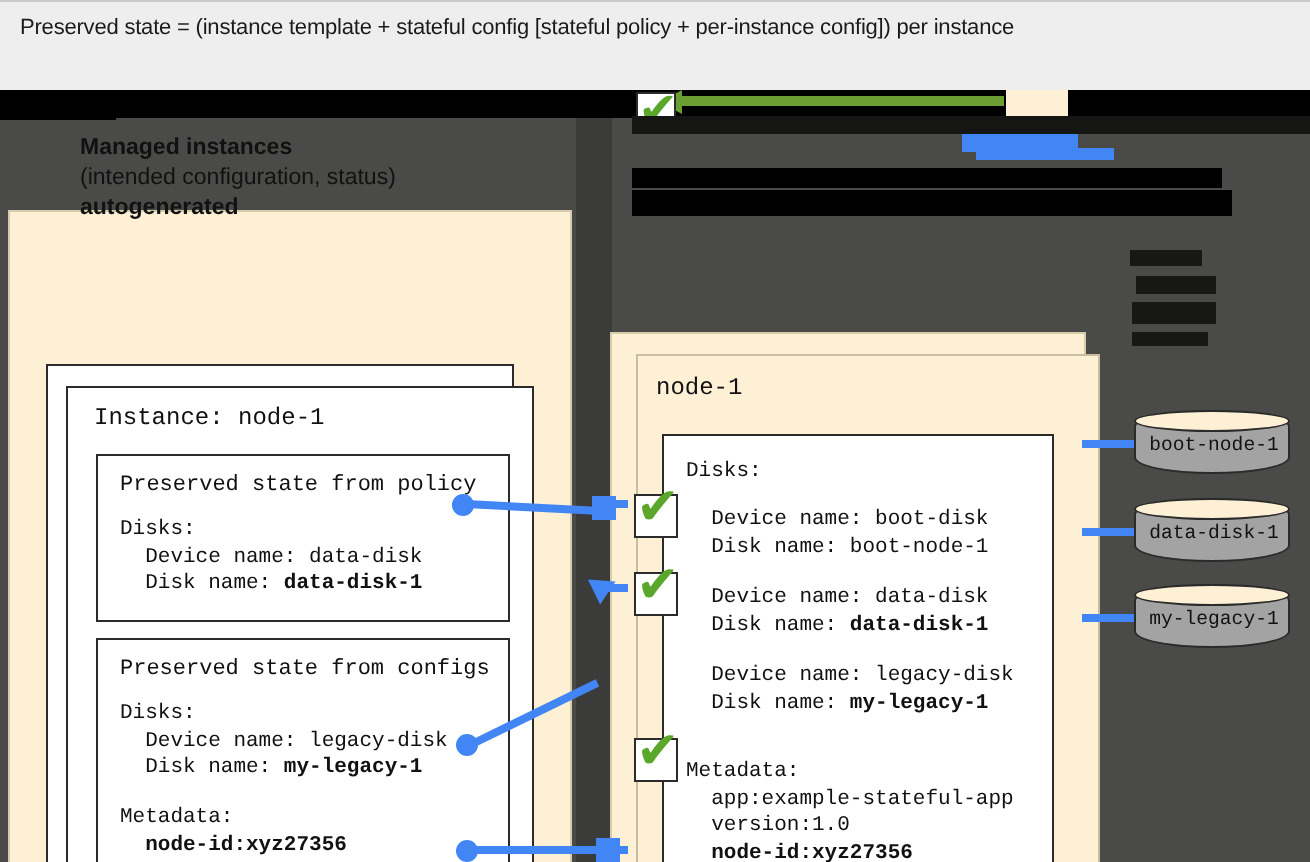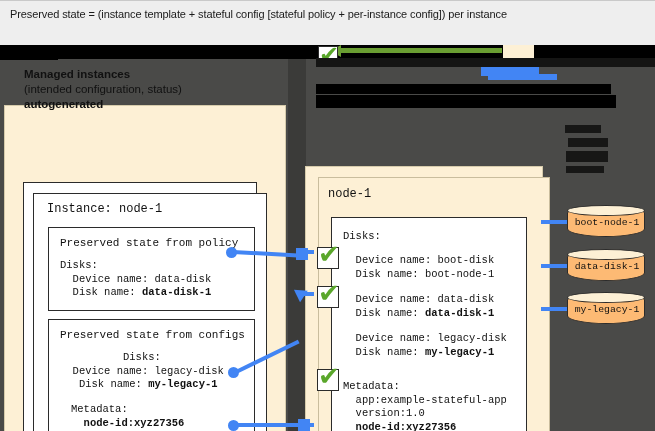--- a/index.html
+++ b/index.html
@@ -216,21 +216,21 @@
     position: absolute;
     width: 12px; height: 12px;
     background: #4285f4;
   }
 
   
   .disk {
     position: absolute;
     width: 78px;
     height: 32px;
-    background: #fdba74;
+    background: #a3a3a3;
     border: 1px solid #2b2b2b;
     border-radius: 50% / 26%;
     box-sizing: border-box;
   }
   .disk-cap {
     position: absolute;
     left: -1px; top: -1px;
     width: 78px;
     height: 11px;
     border: 1px solid #2b2b2b;
@@ -286,43 +286,43 @@
 
     <div class="redact" style="left:565px;top:80px;  width:36px;  height:8px;  background:#171716;"></div>
     <div class="redact" style="left:568px;top:93px;  width:40px;  height:9px;  background:#171716;"></div>
     <div class="redact" style="left:566px;top:106px; width:42px;  height:11px; background:#171716;"></div>
     <div class="redact" style="left:566px;top:121px; width:38px;  height:7px;  background:#171716;"></div>
 
     <div class="redact" style="left:288px; top:14px; width:18px; height:372px; background:#3b3b39;"></div>
 
     <div class="panel-left"></div>
 
-    <div class="panel-title" style="left:24px; top:22px;">
+    <div class="panel-title" style="left:40px; top:22px;">
       <b>Managed instances</b><br>
       <span>(intended configuration, status)</span><br>
       <b>autogenerated</b>
     </div>
 
     <div class="card stack-back"></div>
     <div class="card stack-front"></div>
 
     <div class="mono instance-label">Instance: node-1</div>
 
     <div class="card inner-card-a"></div>
     <div class="mono ic-title" style="left:60px; top:192px;">Preserved state from policy</div>
     <div class="mono ic-body" style="left:60px; top:214px;"><span>Disks:</span>
 <span>  Device name: data-disk</span>
 <span>  Disk name: </span><b>data-disk-1</b></div>
 
     <div class="card inner-card-b"></div>
     <div class="mono ic-title" style="left:60px; top:284px;">Preserved state from configs</div>
-    <div class="mono ic-body" style="left:60px; top:306px;text-align:center;"><span>Disks:</span>
+    <div class="mono ic-body" style="left:60px; top:306px;"><span>Disks:</span>
 <span>  Device name: legacy-disk</span>
 <span>  Disk name: </span><b>my-legacy-1</b></div>
-    <div class="mono ic-body" style="left:60px; top:358px;margin-left:11px;"><span>Metadata:</span>
+    <div class="mono ic-body" style="left:60px; top:358px;"><span>Metadata:</span>
 <b>  node-id:xyz27356</b></div>
 
     <div class="panel-right-back"></div>
     <div class="panel-right-front"></div>
 
     <div class="mono node-label">node-1</div>
 
     <div class="card right-inner-card"></div>
 
     <div class="mono right-body" style="left:343px; top:185px;">Disks:</div>

